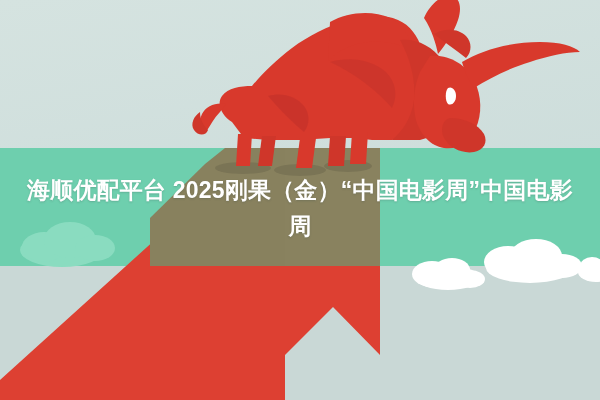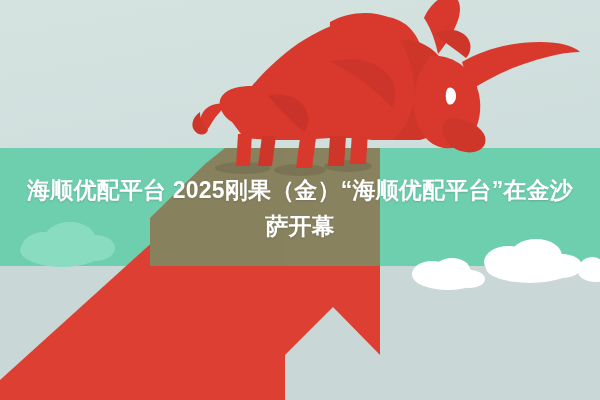--- a/index.html
+++ b/index.html
@@ -184,16 +184,16 @@
       </g>
       <g fill="#ffffff">
         <ellipse cx="596" cy="272" rx="18" ry="10"></ellipse>
         <ellipse cx="592" cy="266" rx="12" ry="9"></ellipse>
       </g>
 
     </g>
   </svg>
 
   <div class="title-wrap">
-    <div class="title-text">海顺优配平台 2025刚果（金）“海顺优配平台”在金沙萨开幕</div>
+    <div class="title-text">海顺优配平台 2025刚果（金）“中国电影周”中国电影周</div>
   </div>
 
 </div>
 
 </body></html>

